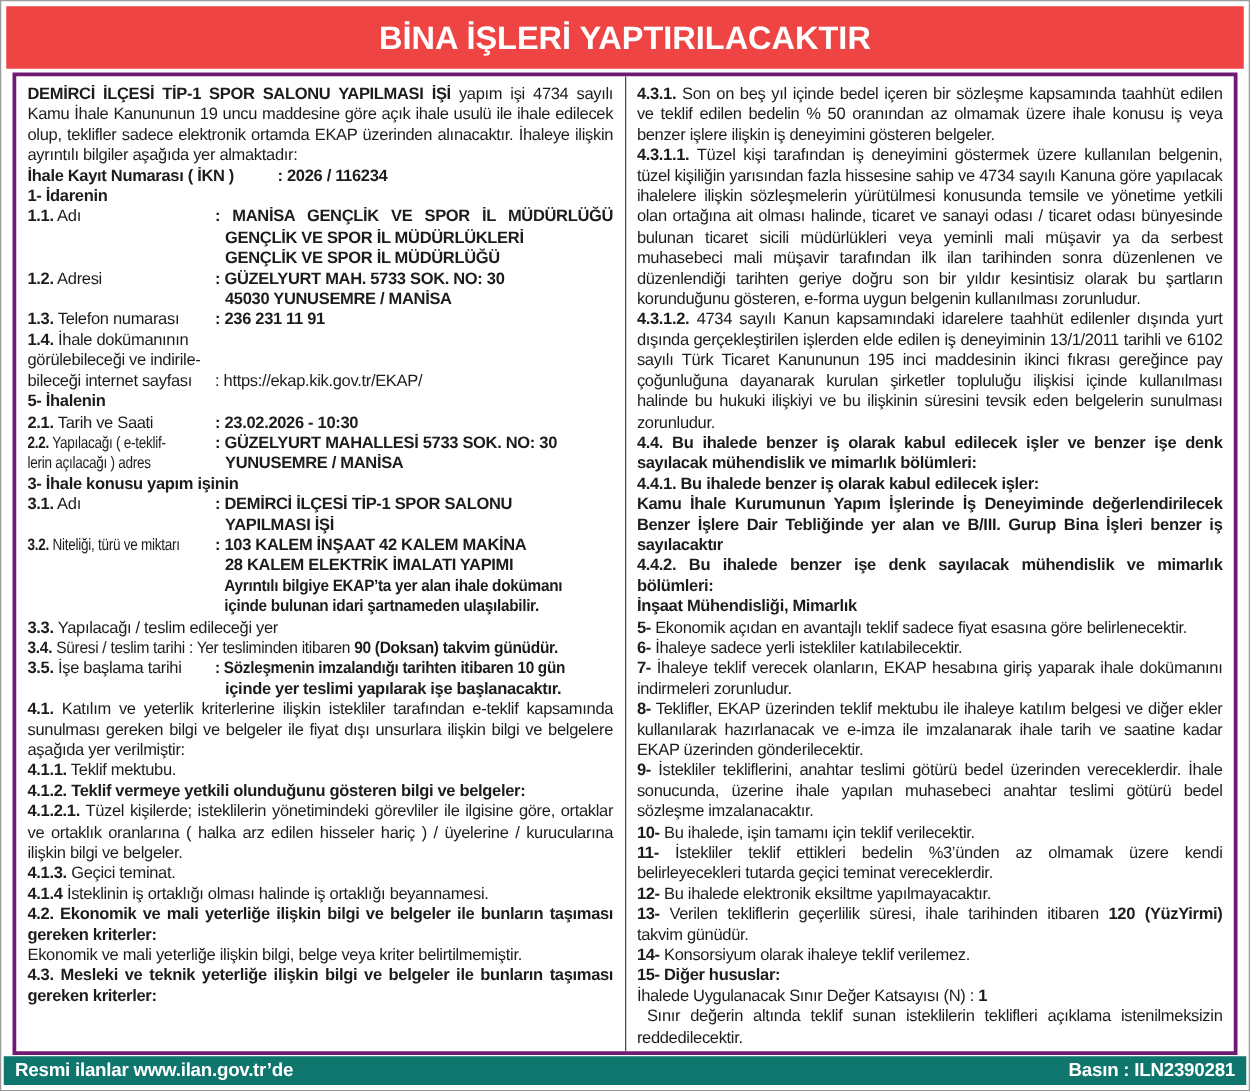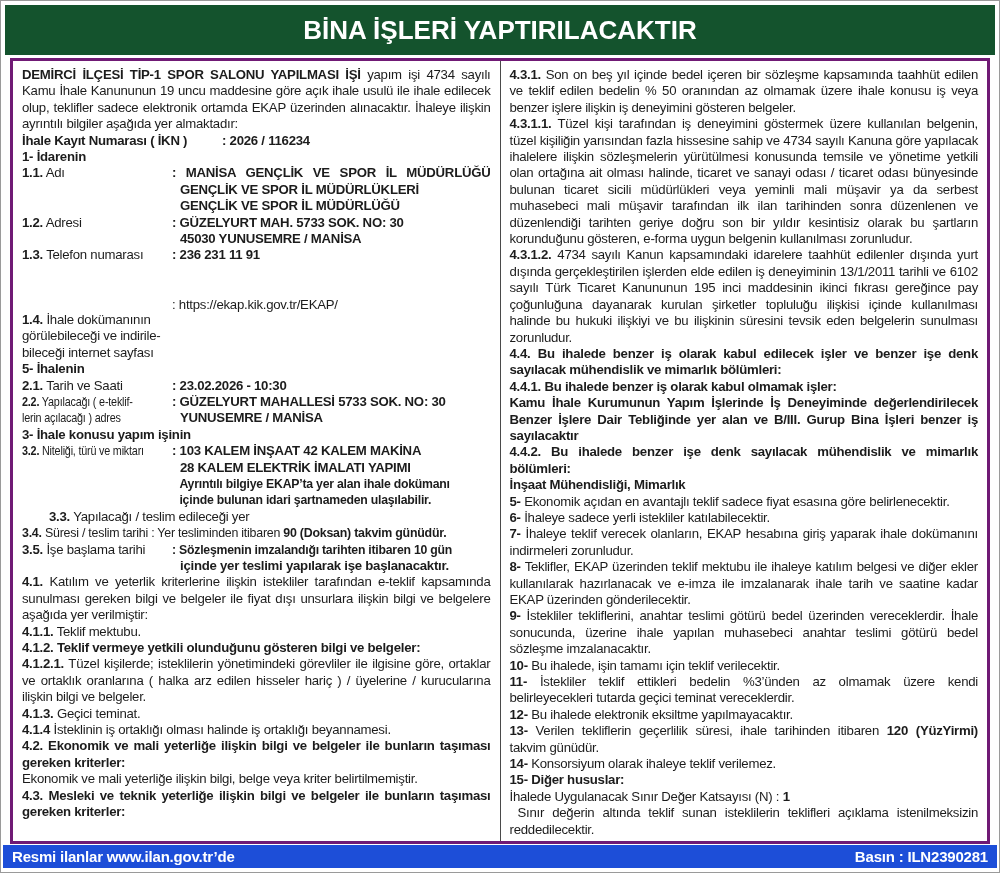--- a/index.html
+++ b/index.html
@@ -27,21 +27,21 @@
   .vline.just{text-align:justify;text-align-last:justify;}
   .vline.fitline{white-space:nowrap;transform:scaleX(.93);transform-origin:0 50%;}
   .footer-bar{position:absolute;left:2px;right:2px;bottom:4px;height:23px;background:#3e3e3c;
         color:#fff;display:flex;align-items:center;justify-content:space-between;
         padding:0 9px;font-size:15px;font-weight:bold;letter-spacing:-0.2px;}
 </style>
 </head>
 <body>
 
 <div class="page">
-  <div class="header-bar" style="background: #14532d;">
+  <div class="header-bar" style="background: #ef4444;">
     <span>BİNA İŞLERİ YAPTIRILACAKTIR</span>
   </div>
   <div class="content">
     <div class="col left" id="col-left">
         <div class="para"><span class="b">DEMİRCİ İLÇESİ TİP-1 SPOR SALONU YAPILMASI İŞİ</span><span> yapım işi 4734 sayılı Kamu İhale Kanununun 19 uncu maddesine göre açık ihale usulü ile ihale edilecek olup, teklifler sadece elektronik ortamda EKAP üzerinden alınacaktır. İhaleye ilişkin ayrıntılı bilgiler aşağıda yer almaktadır:</span></div>
         <div class="kv">
           <div class="kv-label" style="width: 200px;">
             <div class="lline"><span class="b">İhale Kayıt Numarası ( İKN )</span></div>
           </div>
           <div class="kv-value">
@@ -70,21 +70,21 @@
         </div>
         <div class="kv">
           <div class="kv-label" style="width: 150px;">
             <div class="lline"><span class="b">1.3.</span><span> Telefon numarası</span></div>
           </div>
           <div class="kv-value">
             <div class="vline first"><span class="b">: </span><span class="b">236 231 11 91</span></div>
           </div>
         </div>
         <div class="kv">
-          <div class="kv-label" style="width: 150px; margin-top: 48px;">
+          <div class="kv-label" style="width: 150px;">
             <div class="lline"><span class="b">1.4.</span><span> İhale dokümanının</span></div>
             <div class="lline"><span>görülebileceği ve indirile-</span></div>
             <div class="lline"><span>bileceği internet sayfası</span></div>
           </div>
           <div class="kv-value" style="padding-top: 32.8px;">
             <div class="vline first"><span>: </span><span>https://ekap.kik.gov.tr/EKAP/</span></div>
           </div>
         </div>
         <div class="para"><span class="b">5- İhalenin</span></div>
         <div class="kv">
@@ -101,31 +101,40 @@
             <div class="lline fit"><span>lerin açılacağı ) adres</span></div>
           </div>
           <div class="kv-value">
             <div class="vline first"><span class="b">: </span><span class="b">GÜZELYURT MAHALLESİ 5733 SOK. NO: 30</span></div>
             <div class="vline"><span class="b">YUNUSEMRE / MANİSA</span></div>
           </div>
         </div>
         <div class="para"><span class="b">3- İhale konusu yapım işinin</span></div>
         <div class="kv">
           <div class="kv-label" style="width: 150px;">
+            <div class="lline"><span class="b">3.1.</span><span> Adı</span></div>
+          </div>
+          <div class="kv-value">
+            <div class="vline first"><span class="b">: </span><span class="b">DEMİRCİ İLÇESİ TİP-1 SPOR SALONU</span></div>
+            <div class="vline"><span class="b">YAPILMASI İŞİ</span></div>
+          </div>
+        </div>
+        <div class="kv">
+          <div class="kv-label" style="width: 150px;">
             <div class="lline fit"><span class="b">3.2.</span><span> Niteliği, türü ve miktarı</span></div>
           </div>
           <div class="kv-value">
             <div class="vline first"><span class="b">: </span><span class="b">103 KALEM İNŞAAT 42 KALEM MAKİNA</span></div>
             <div class="vline"><span class="b">28 KALEM ELEKTRİK İMALATI YAPIMI</span></div>
             <div class="vline fitline"><span class="b">Ayrıntılı bilgiye EKAP’ta yer alan ihale dokümanı</span></div>
             <div class="vline fitline"><span class="b">içinde bulunan idari şartnameden ulaşılabilir.</span></div>
           </div>
         </div>
         <div class="kv">
-          <div class="kv-label" style="width: 252px; margin-left: 27px;">
+          <div class="kv-label" style="width: 252px;">
             <div class="lline"><span class="b">3.3.</span><span> Yapılacağı / teslim edileceği yer</span></div>
           </div>
         </div>
         <div class="para tight"><span class="b">3.4.</span><span> Süresi / teslim tarihi : Yer tesliminden itibaren </span><span class="b">90 (Doksan) takvim günüdür.</span></div>
         <div class="kv">
           <div class="kv-label" style="width: 150px;">
             <div class="lline"><span class="b">3.5.</span><span> İşe başlama tarihi</span></div>
           </div>
           <div class="kv-value">
             <div class="vline first fitline"><span class="b">: </span><span class="b">Sözleşmenin imzalandığı tarihten itibaren 10 gün</span></div>
@@ -140,36 +149,36 @@
         <div class="para"><span class="b">4.1.4</span><span> İsteklinin iş ortaklığı olması halinde iş ortaklığı beyannamesi.</span></div>
         <div class="para"><span class="b">4.2. Ekonomik ve mali yeterliğe ilişkin bilgi ve belgeler ile bunların taşıması gereken kriterler:</span></div>
         <div class="para"><span>Ekonomik ve mali yeterliğe ilişkin bilgi, belge veya kriter belirtilmemiştir.</span></div>
         <div class="para"><span class="b">4.3. Mesleki ve teknik yeterliğe ilişkin bilgi ve belgeler ile bunların taşıması gereken kriterler:</span></div>
       </div>
     <div class="col right" id="col-right">
         <div class="para"><span class="b">4.3.1.</span><span> Son on beş yıl içinde bedel içeren bir sözleşme kapsamında taahhüt edilen ve teklif edilen bedelin % 50 oranından az olmamak üzere ihale konusu iş veya benzer işlere ilişkin iş deneyimini gösteren belgeler.</span></div>
         <div class="para"><span class="b">4.3.1.1.</span><span> Tüzel kişi tarafından iş deneyimini göstermek üzere kullanılan belgenin, tüzel kişiliğin yarısından fazla hissesine sahip ve 4734 sayılı Kanuna göre yapılacak ihalelere ilişkin sözleşmelerin yürütülmesi konusunda temsile ve yönetime yetkili olan ortağına ait olması halinde, ticaret ve sanayi odası / ticaret odası bünyesinde bulunan ticaret sicili müdürlükleri veya yeminli mali müşavir ya da serbest muhasebeci mali müşavir tarafından ilk ilan tarihinden sonra düzenlenen ve düzenlendiği tarihten geriye doğru son bir yıldır kesintisiz olarak bu şartların korunduğunu gösteren, e-forma uygun belgenin kullanılması zorunludur.</span></div>
         <div class="para"><span class="b">4.3.1.2.</span><span> 4734 sayılı Kanun kapsamındaki idarelere taahhüt edilenler dışında yurt dışında gerçekleştirilen işlerden elde edilen iş deneyiminin 13/1/2011 tarihli ve 6102 sayılı Türk Ticaret Kanununun 195 inci maddesinin ikinci fıkrası gereğince pay çoğunluğuna dayanarak kurulan şirketler topluluğu ilişkisi içinde kullanılması halinde bu hukuki ilişkiyi ve bu ilişkinin süresini tevsik eden belgelerin sunulması zorunludur.</span></div>
         <div class="para"><span class="b">4.4. Bu ihalede benzer iş olarak kabul edilecek işler ve benzer işe denk sayılacak mühendislik ve mimarlık bölümleri:</span></div>
-        <div class="para"><span class="b">4.4.1. Bu ihalede benzer iş olarak kabul olmamak işler:</span></div>
+        <div class="para"><span class="b">4.4.1. Bu ihalede benzer iş olarak kabul edilecek işler:</span></div>
         <div class="para"><span class="b">Kamu İhale Kurumunun Yapım İşlerinde İş Deneyiminde değerlendirilecek Benzer İşlere Dair Tebliğinde yer alan ve  B/III. Gurup Bina İşleri  benzer iş sayılacaktır</span></div>
         <div class="para"><span class="b">4.4.2. Bu ihalede benzer işe denk sayılacak mühendislik ve mimarlık bölümleri:</span></div>
         <div class="para"><span class="b">İnşaat Mühendisliği, Mimarlık</span></div>
         <div class="para"><span class="b">5-</span><span> Ekonomik açıdan en avantajlı teklif sadece fiyat esasına göre belirlenecektir.</span></div>
         <div class="para"><span class="b">6-</span><span> İhaleye sadece yerli istekliler katılabilecektir.</span></div>
         <div class="para"><span class="b">7-</span><span> İhaleye teklif verecek olanların, EKAP hesabına giriş yaparak ihale dokümanını indirmeleri zorunludur.</span></div>
         <div class="para"><span class="b">8-</span><span> Teklifler, EKAP üzerinden teklif mektubu ile ihaleye katılım belgesi ve diğer ekler kullanılarak hazırlanacak ve e-imza ile imzalanarak ihale tarih ve saatine kadar EKAP üzerinden gönderilecektir.</span></div>
         <div class="para"><span class="b">9-</span><span> İstekliler tekliflerini, anahtar teslimi götürü bedel üzerinden vereceklerdir. İhale sonucunda, üzerine ihale yapılan muhasebeci anahtar teslimi götürü bedel sözleşme imzalanacaktır.</span></div>
         <div class="para"><span class="b">10-</span><span> Bu ihalede, işin tamamı için teklif verilecektir.</span></div>
         <div class="para"><span class="b">11-</span><span> İstekliler teklif ettikleri bedelin %3’ünden az olmamak üzere kendi belirleyecekleri tutarda geçici teminat vereceklerdir.</span></div>
         <div class="para"><span class="b">12-</span><span> Bu ihalede elektronik eksiltme yapılmayacaktır.</span></div>
         <div class="para"><span class="b">13-</span><span> Verilen tekliflerin geçerlilik süresi, ihale tarihinden itibaren </span><span class="b">120 (YüzYirmi)</span><span> takvim günüdür.</span></div>
         <div class="para"><span class="b">14-</span><span> Konsorsiyum olarak ihaleye teklif verilemez.</span></div>
         <div class="para"><span class="b">15- Diğer hususlar:</span></div>
         <div class="para"><span>İhalede Uygulanacak Sınır Değer Katsayısı (N) : </span><span class="b">1</span></div>
         <div class="para"><span>&nbsp;Sınır değerin altında teklif sunan isteklilerin teklifleri açıklama istenilmeksizin reddedilecektir.</span></div>
       </div>
   </div>
-  <div class="footer-bar" style="background: #1d4ed8;">
+  <div class="footer-bar" style="background: #0f766e;">
     <span>Resmi ilanlar www.ilan.gov.tr’de</span>
     <span>Basın : ILN2390281</span>
   </div>
 </div>
 
 </body></html>

